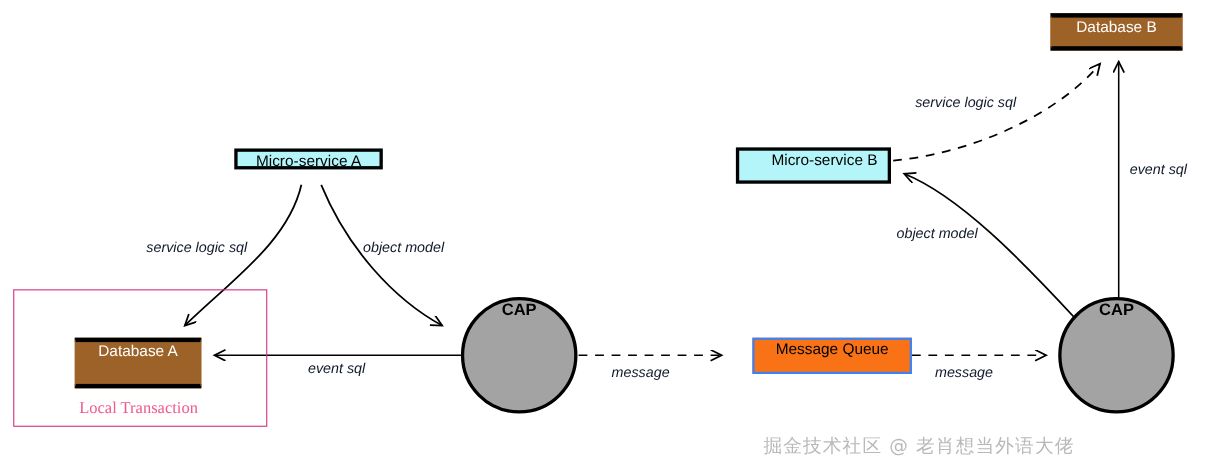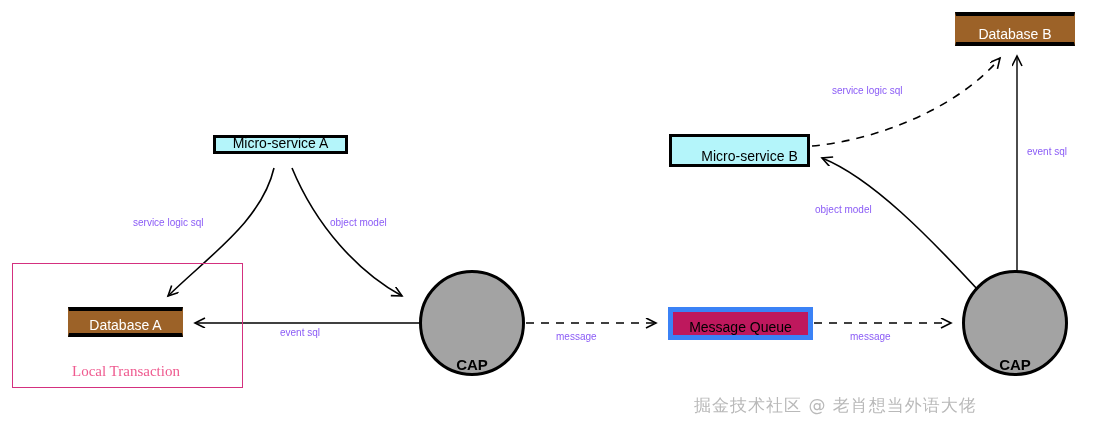--- a/index.html
+++ b/index.html
@@ -20,33 +20,34 @@
     left: 0;
     top: 0;
     width: 1102px;
     height: 433px;
   }
   
   .node {
     position: absolute;
     box-sizing: border-box;
     display: flex;
-    align-items: flex-end;
+    align-items: flex-start;
     justify-content: center;
     font-size: 14px;
     color: #000000;
     white-space: nowrap;
   }
   .node-service {
     background: #b4f5fa;
     border: 3px solid #000000;
   }
   .node-queue {
-    background: #be185d;
-    border: 5px solid #3b82f6;
+    background: #f97316;
+    border: 2px solid #3b82f6;
+    margin-left: 16px;
   }
   .node-db {
     background: #9c6228;
     color: #ffffff;
     border-top: 4px solid #000000;
     border-bottom: 4px solid #000000;
     border-left: 1px solid #9c6228;
     border-right: 1px solid #9c6228;
   }
   .node-cap {
@@ -66,24 +67,25 @@
   .group-label {
     position: absolute;
     font-family: "Liberation Serif", serif;
     font-size: 15px;
     color: #ef5a8f;
     white-space: nowrap;
   }
   
   .edge-label {
     position: absolute;
-    font-size: 10px;
-    color: #8b5cf6;
+    font-size: 13px;
+    color: #0f172a;
     white-space: nowrap;
     background: transparent;
+    font-style: italic;
   }
   
   .watermark {
     position: absolute;
     font-family: "DejaVu Sans", sans-serif;
     font-size: 17px;
     color: #b9b9b9;
     white-space: nowrap;
     letter-spacing: 1px;
     text-align: right;
@@ -122,21 +124,21 @@
   <div class="group-label" style="left:72px; top:363px;">Local Transaction</div>
 
   <div class="node node-service" style="left:213px; top:135px; width:135px; height:19px;">
     <span>Micro-service A</span>
   </div>
 
   <div class="node node-service" style="left:669px; top:134px; width:141px; height:33px;padding-left:20px;">
     <span>Micro-service B</span>
   </div>
 
-  <div class="node node-db" style="left:68px; top:307px; width:115px; height:30px;">
+  <div class="node node-db" style="left:68px; top:307px; width:115px; height:46px;">
     <span>Database A</span>
   </div>
 
   <div class="node node-db" style="left:955px; top:12px; width:120px; height:34px;">
     <span>Database B</span>
   </div>
 
   <div class="node node-queue" style="left:668px; top:307px; width:145px; height:33px;">
     <span>Message Queue</span>
   </div>

